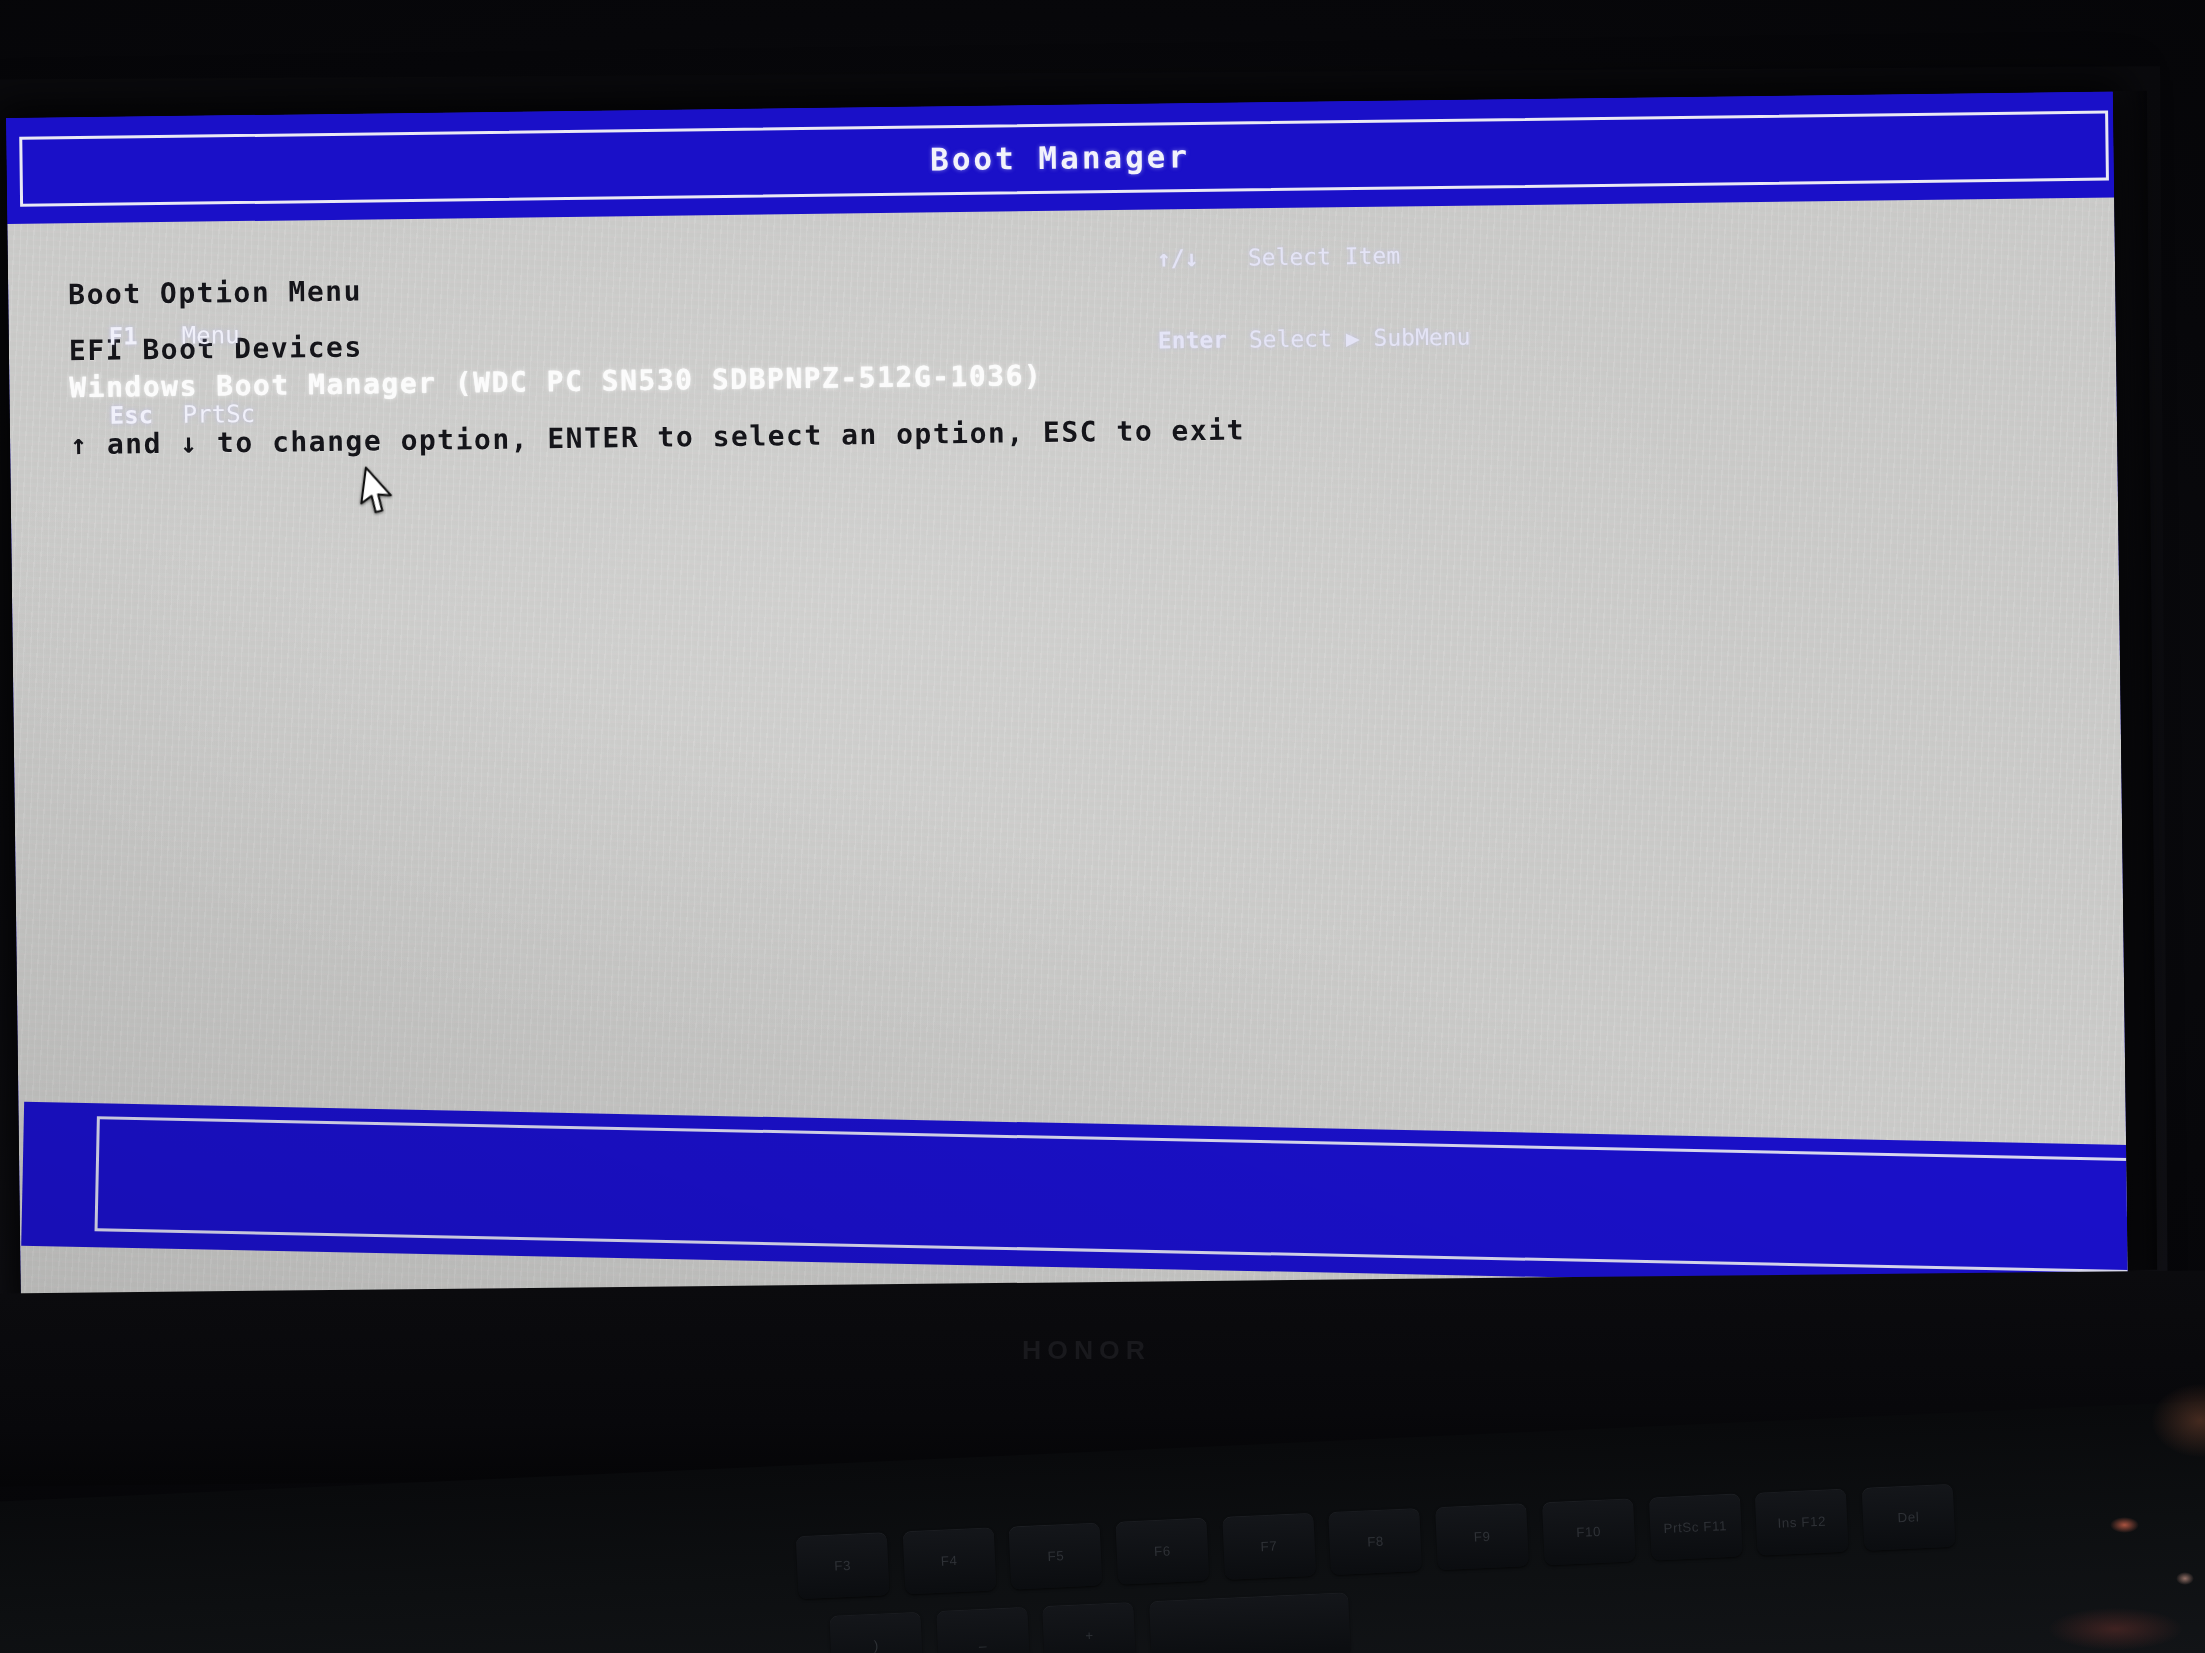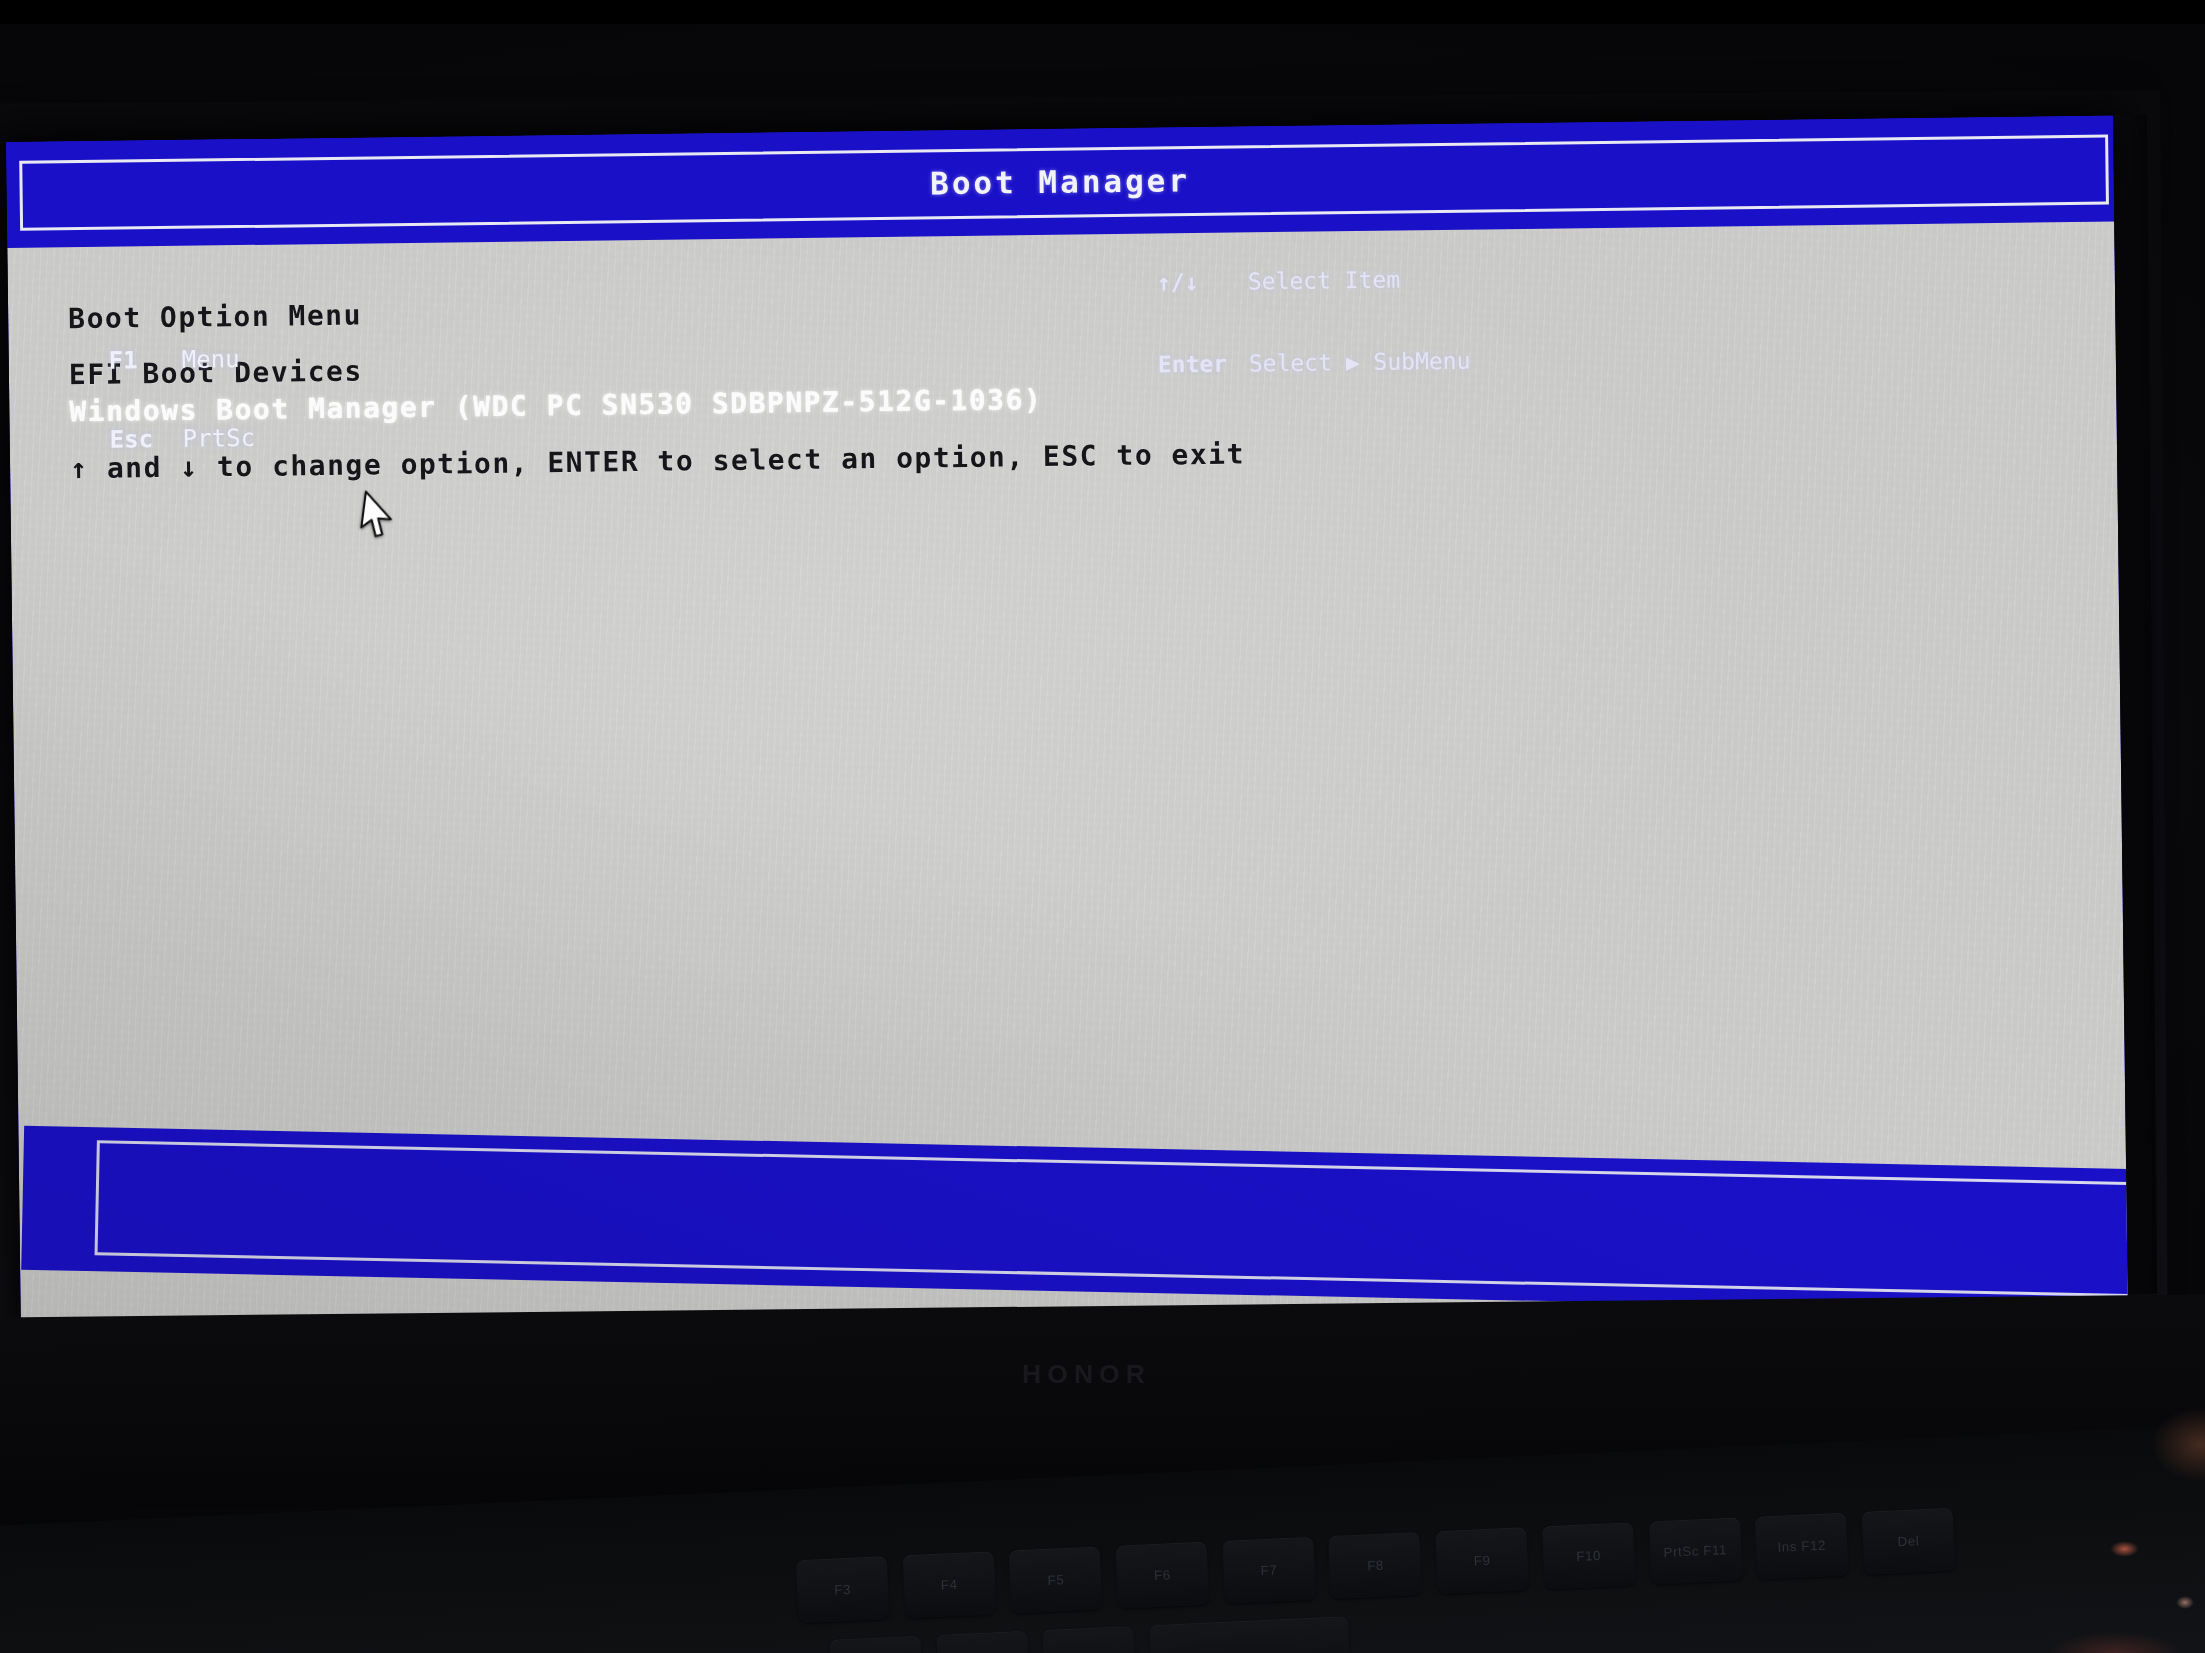--- a/index.html
+++ b/index.html
@@ -14,21 +14,20 @@
     font-family: "DejaVu Sans Mono", monospace;
   }
 
   
   #photo {
     position: absolute;
     inset: 0;
     background:
       radial-gradient(ellipse 120% 80% at 45% 45%, #101014 0%, #07070a 55%, #030305 100%);
     overflow: hidden;
-    margin-top: 24px;
   }
 
   
   .bezel {
     position: absolute;
     left: -24px;
     top: 73px;
     width: 2188px;
     height: 1288px;
     background: linear-gradient(180deg, #0a0a0d 0%, #0c0c10 60%, #121217 100%);

